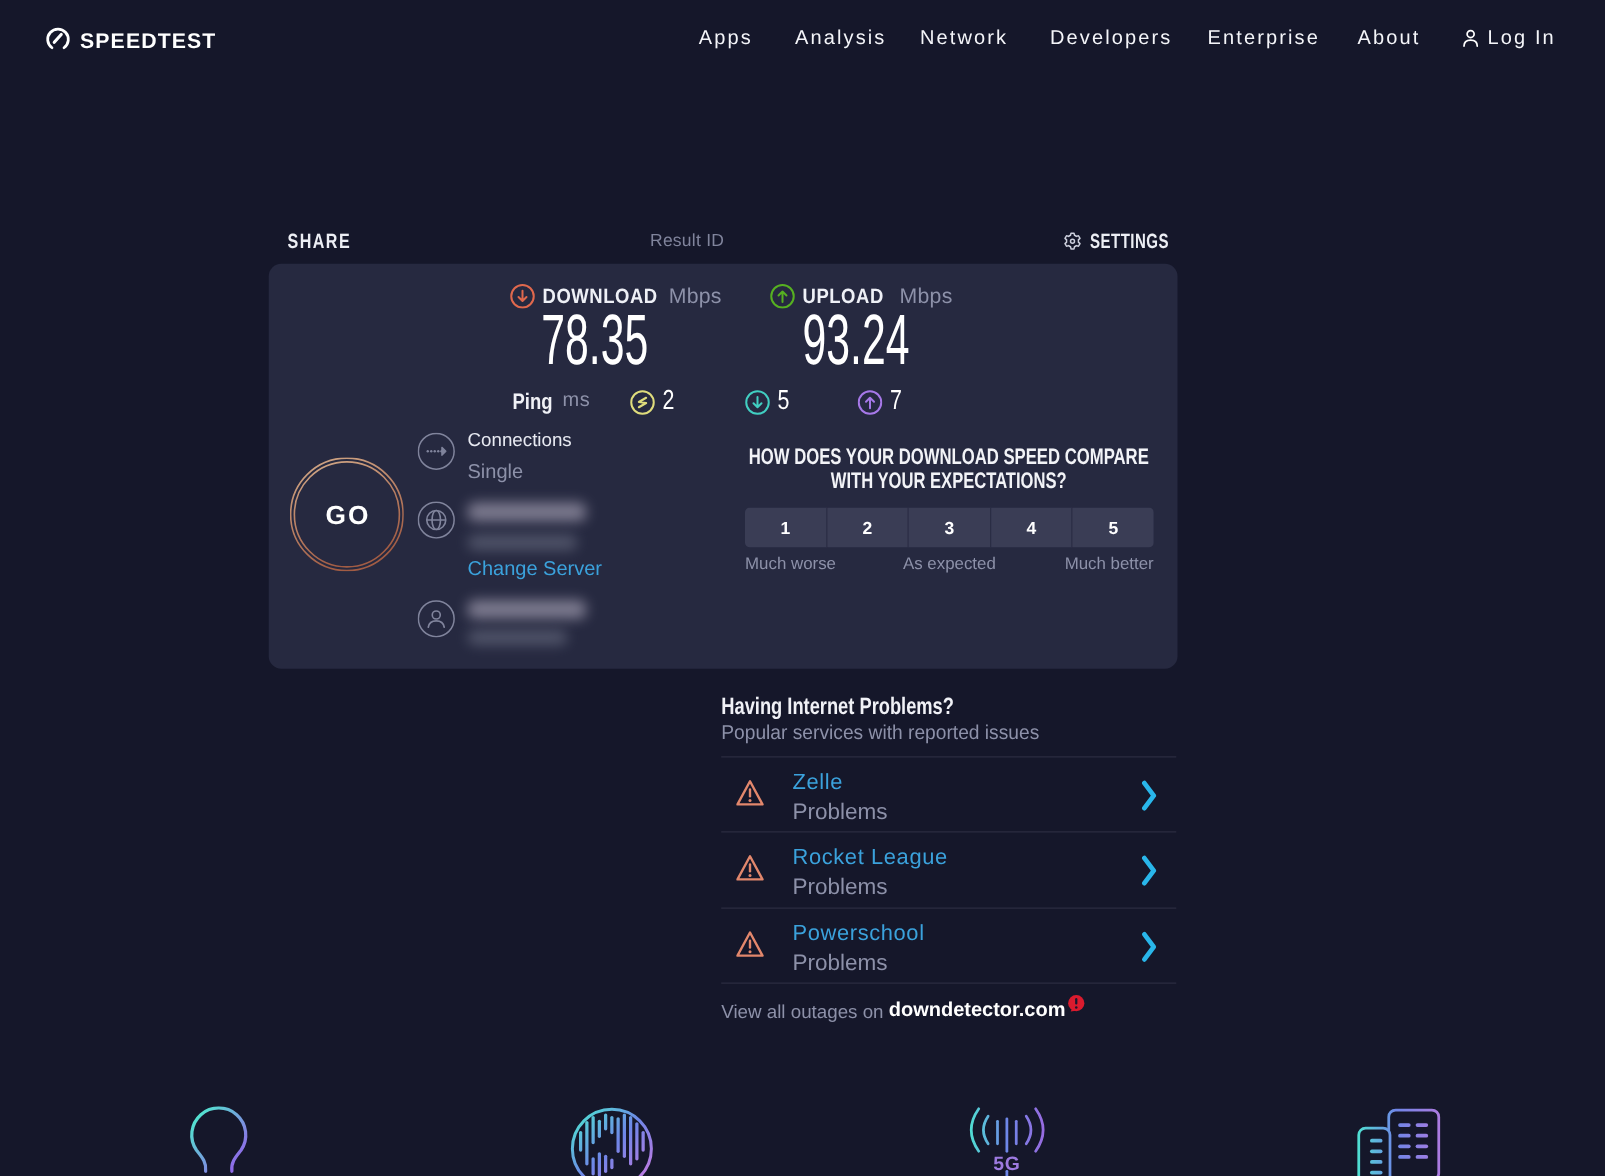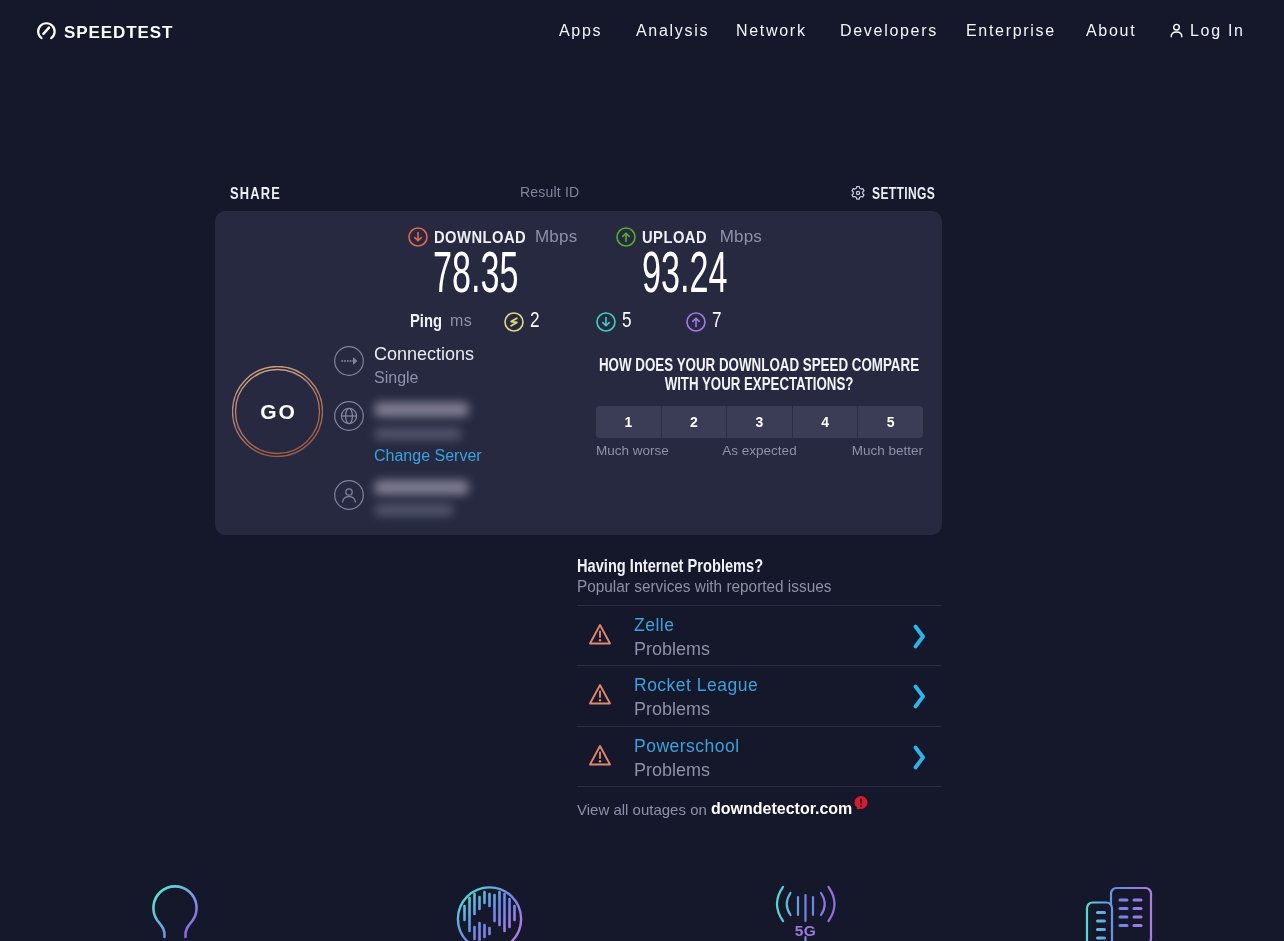--- a/index.html
+++ b/index.html
@@ -17,21 +17,21 @@
 
 #card { left:215px; top:211px; width:727px; height:324px; background:#262940; border-radius:10px; }
 .lbl { font-size:16.5px; font-weight:bold; letter-spacing:0.5px; color:#eef0f6; display:inline-block; transform:scaleX(0.895); transform-origin:left center; margin-right:-11px; }
 .lblu { font-size:17px; letter-spacing:0.2px; color:#8d91a9; font-weight:normal; margin-left:9px; }
 .bignum { position:absolute; color:#fff; font-size:57px; font-weight:400; transform:scaleX(0.6); transform-origin:center top; white-space:nowrap; }
 
 .pingtxt { font-size:18px; font-weight:bold; color:#f0f1f6; display:inline-block; transform:scaleX(0.82); transform-origin:left center; margin-right:-7px; }
 .pingnum { font-size:22px; font-weight:normal; color:#fff; display:inline-block; transform:scaleX(0.78); transform-origin:left center; margin-top:-3px; }
 
 .conn-ic { position:absolute; width:30px; height:30px; }
-.ctitle { font-size:18px; color:#e8eaf2; }
+.ctitle { font-size:15px; color:#e8eaf2; }
 .csub { font-size:16px; color:#8d91a9;text-align:right; }
 .blur { position:absolute; filter:blur(5px); border-radius:6px; }
 
 .exp-t { left:544px; height:19px; color:#f2f3f7; font-size:18px; font-weight:bold; line-height:19px; }
 .exp-t span { display:inline-block; white-space:nowrap; transform:scaleX(0.742) translateX(-50%); transform-origin:left center; }
 #expbtns { left:381px; top:195px; width:327px; height:32px; display:flex; border-radius:4px; overflow:hidden; }
 .expbtn { flex:1; background:#3a3d55; color:#fff; font-size:14px; font-weight:bold; display:flex; align-items:center; justify-content:center; border-right:1px solid #2a2d44; }
 .expbtn:last-child { border-right:none; }
 .explbl { top:232px; color:#8d91a9; font-size:13.5px; }
 

